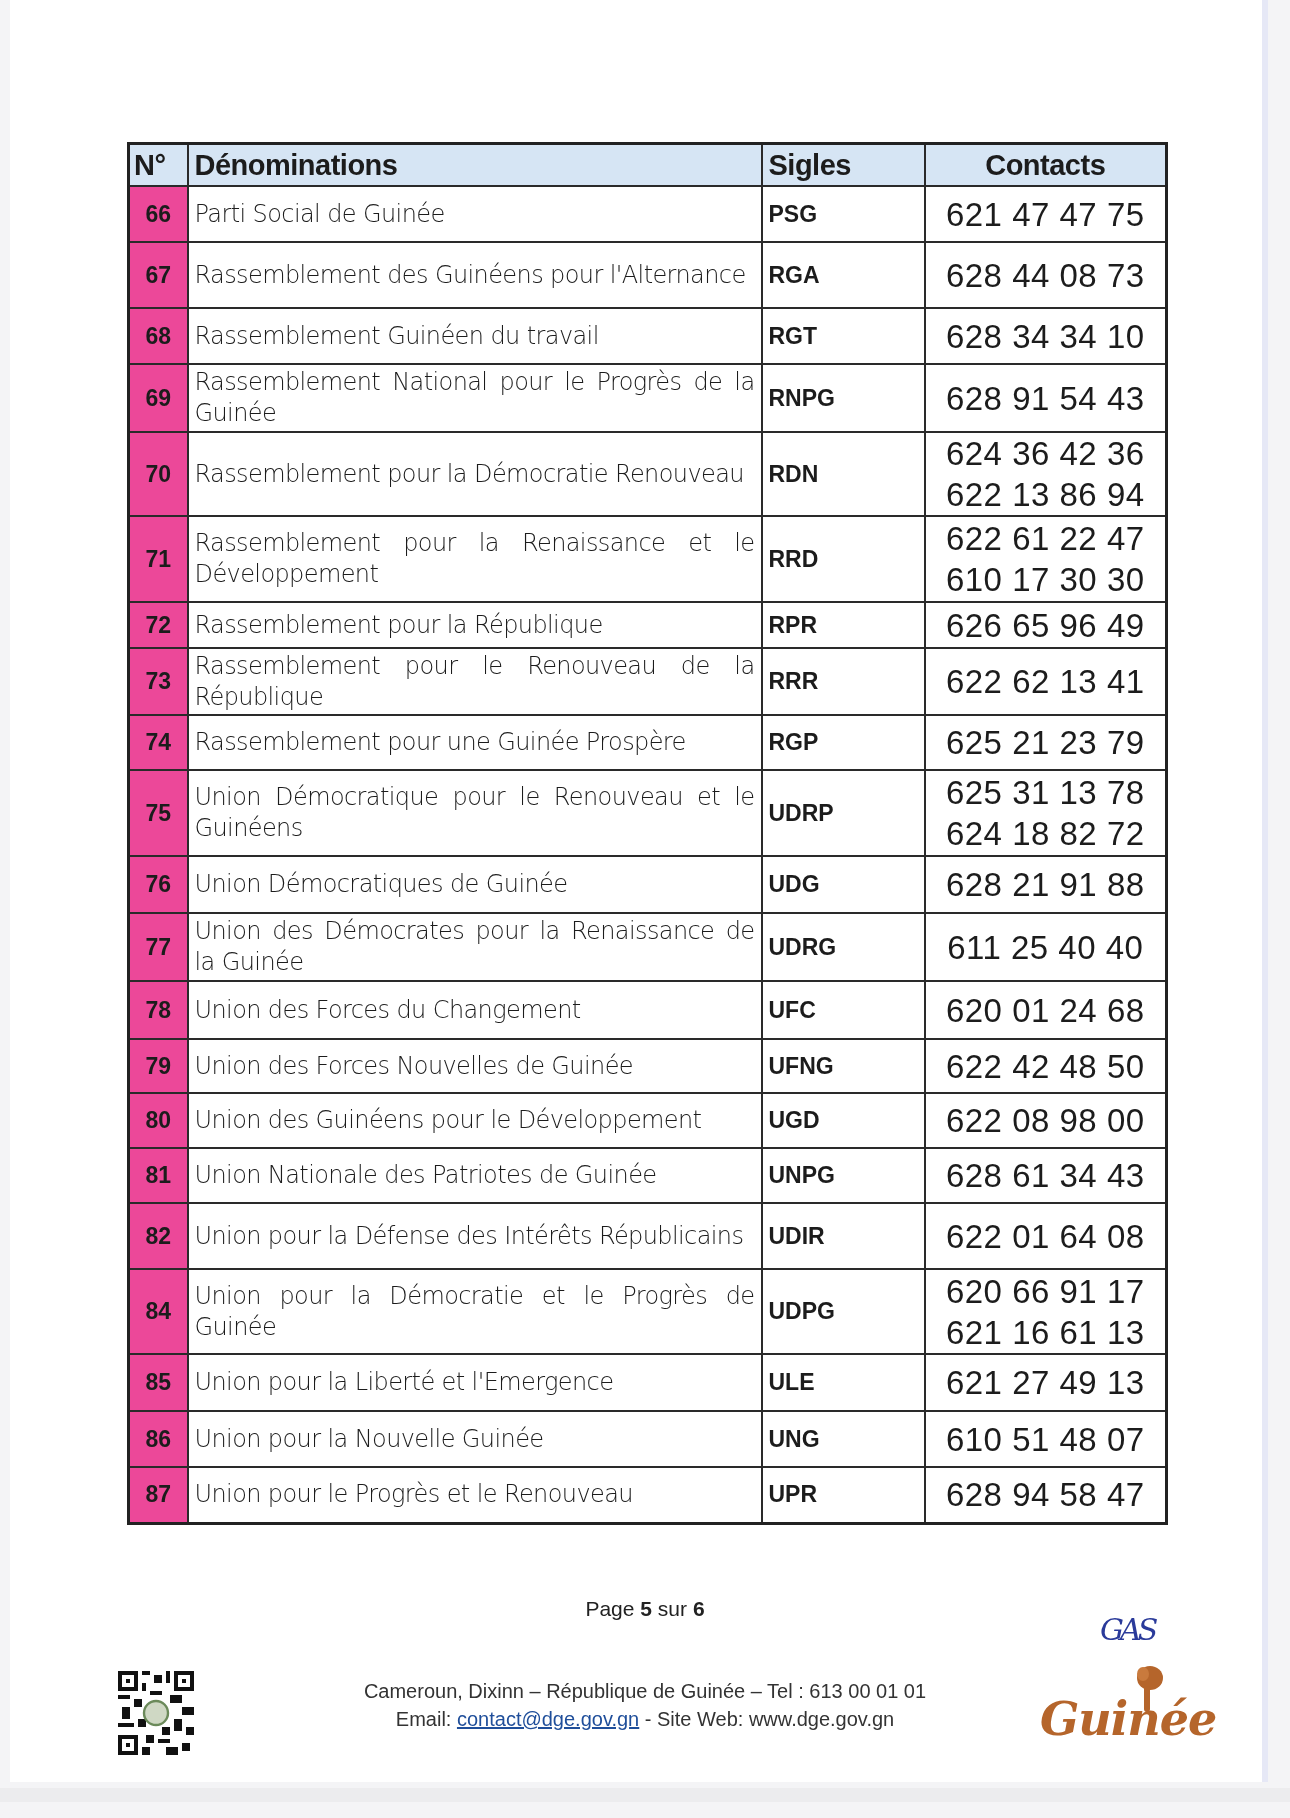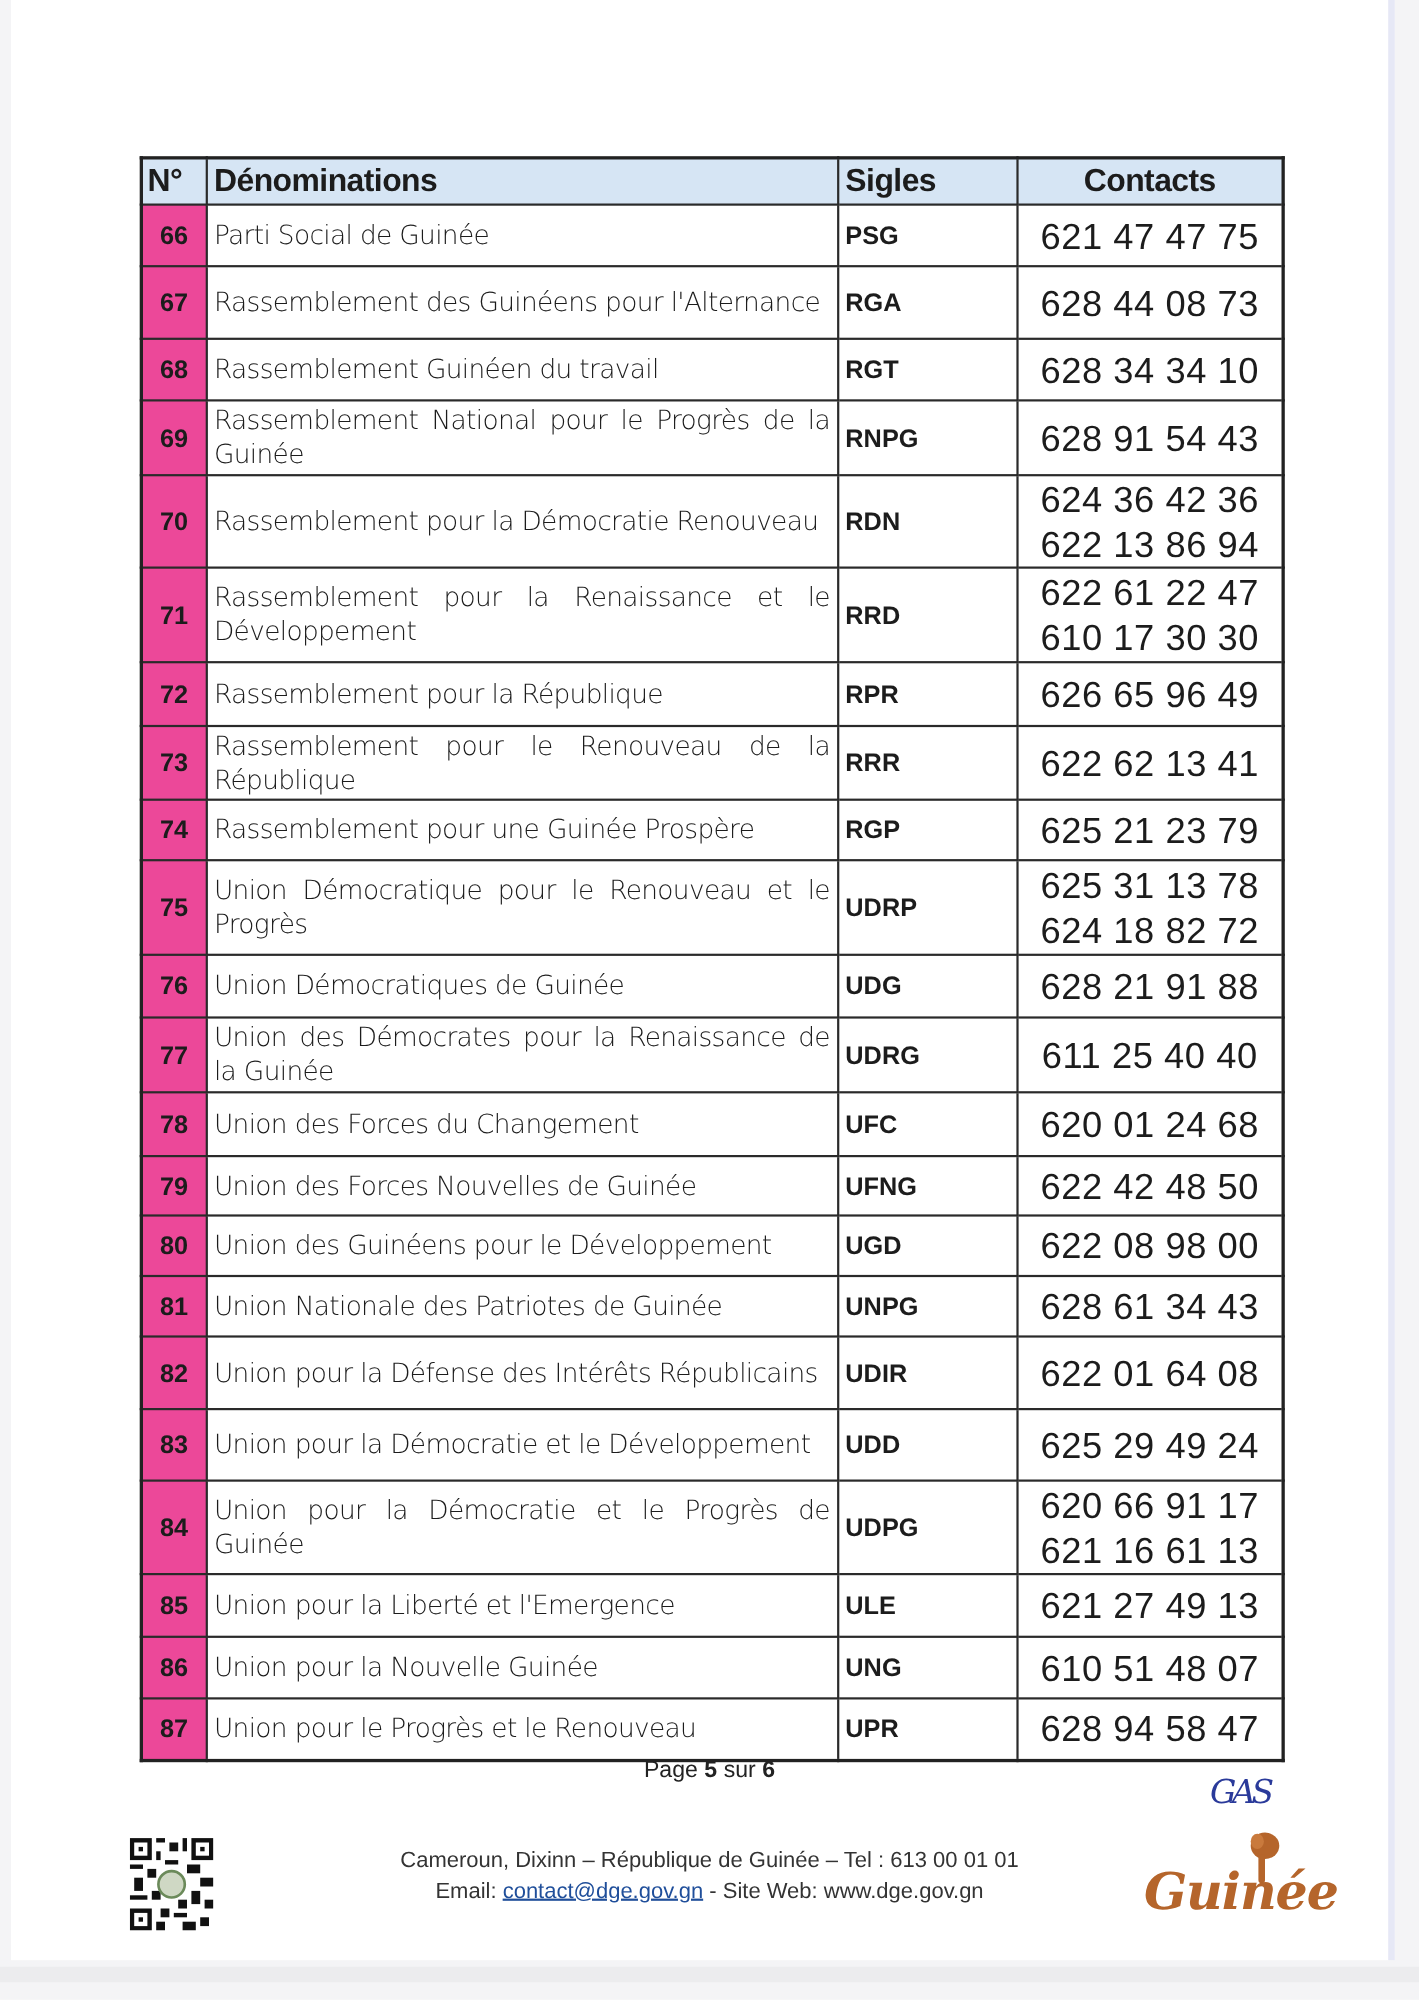--- a/index.html
+++ b/index.html
@@ -145,21 +145,21 @@
         </tr>
         <tr style="height: 86px;">
           <td class="num">71</td>
           <td class="name">Rassemblement pour la Renaissance et le Développement</td>
           <td class="sigle">RRD</td>
           <td class="contact">
             <div>622 61 22 47</div>
             <div>610 17 30 30</div>
           </td>
         </tr>
-        <tr style="height: 58px;">
+        <tr style="height: 46px;">
           <td class="num">72</td>
           <td class="name">Rassemblement pour la République</td>
           <td class="sigle">RPR</td>
           <td class="contact">
             <div>626 65 96 49</div>
           </td>
         </tr>
         <tr style="height: 67px;">
           <td class="num">73</td>
           <td class="name">Rassemblement pour le Renouveau de la République</td>
@@ -171,21 +171,21 @@
         <tr style="height: 55px;">
           <td class="num">74</td>
           <td class="name">Rassemblement pour une Guinée Prospère</td>
           <td class="sigle">RGP</td>
           <td class="contact">
             <div>625 21 23 79</div>
           </td>
         </tr>
         <tr style="height: 86px;">
           <td class="num">75</td>
-          <td class="name">Union Démocratique pour le Renouveau et le Progrès</td>
+          <td class="name">Union Démocratique pour le Renouveau et le Guinéens</td>
           <td class="sigle">UDRP</td>
           <td class="contact">
             <div>625 31 13 78</div>
             <div>624 18 82 72</div>
           </td>
         </tr>
         <tr style="height: 57px;">
           <td class="num">76</td>
           <td class="name">Union Démocratiques de Guinée</td>
           <td class="sigle">UDG</td>
@@ -232,28 +232,20 @@
           <td class="contact">
             <div>628 61 34 43</div>
           </td>
         </tr>
         <tr style="height: 66px;">
           <td class="num">82</td>
           <td class="name">Union pour la Défense des Intérêts Républicains</td>
           <td class="sigle">UDIR</td>
           <td class="contact">
             <div>622 01 64 08</div>
-          </td>
-        </tr>
-        <tr style="height: 65px;">
-          <td class="num">83</td>
-          <td class="name">Union pour la Démocratie et le Développement</td>
-          <td class="sigle">UDD</td>
-          <td class="contact">
-            <div>625 29 49 24</div>
           </td>
         </tr>
         <tr style="height: 85px;">
           <td class="num">84</td>
           <td class="name">Union pour la Démocratie et le Progrès de Guinée</td>
           <td class="sigle">UDPG</td>
           <td class="contact">
             <div>620 66 91 17</div>
             <div>621 16 61 13</div>
           </td>

